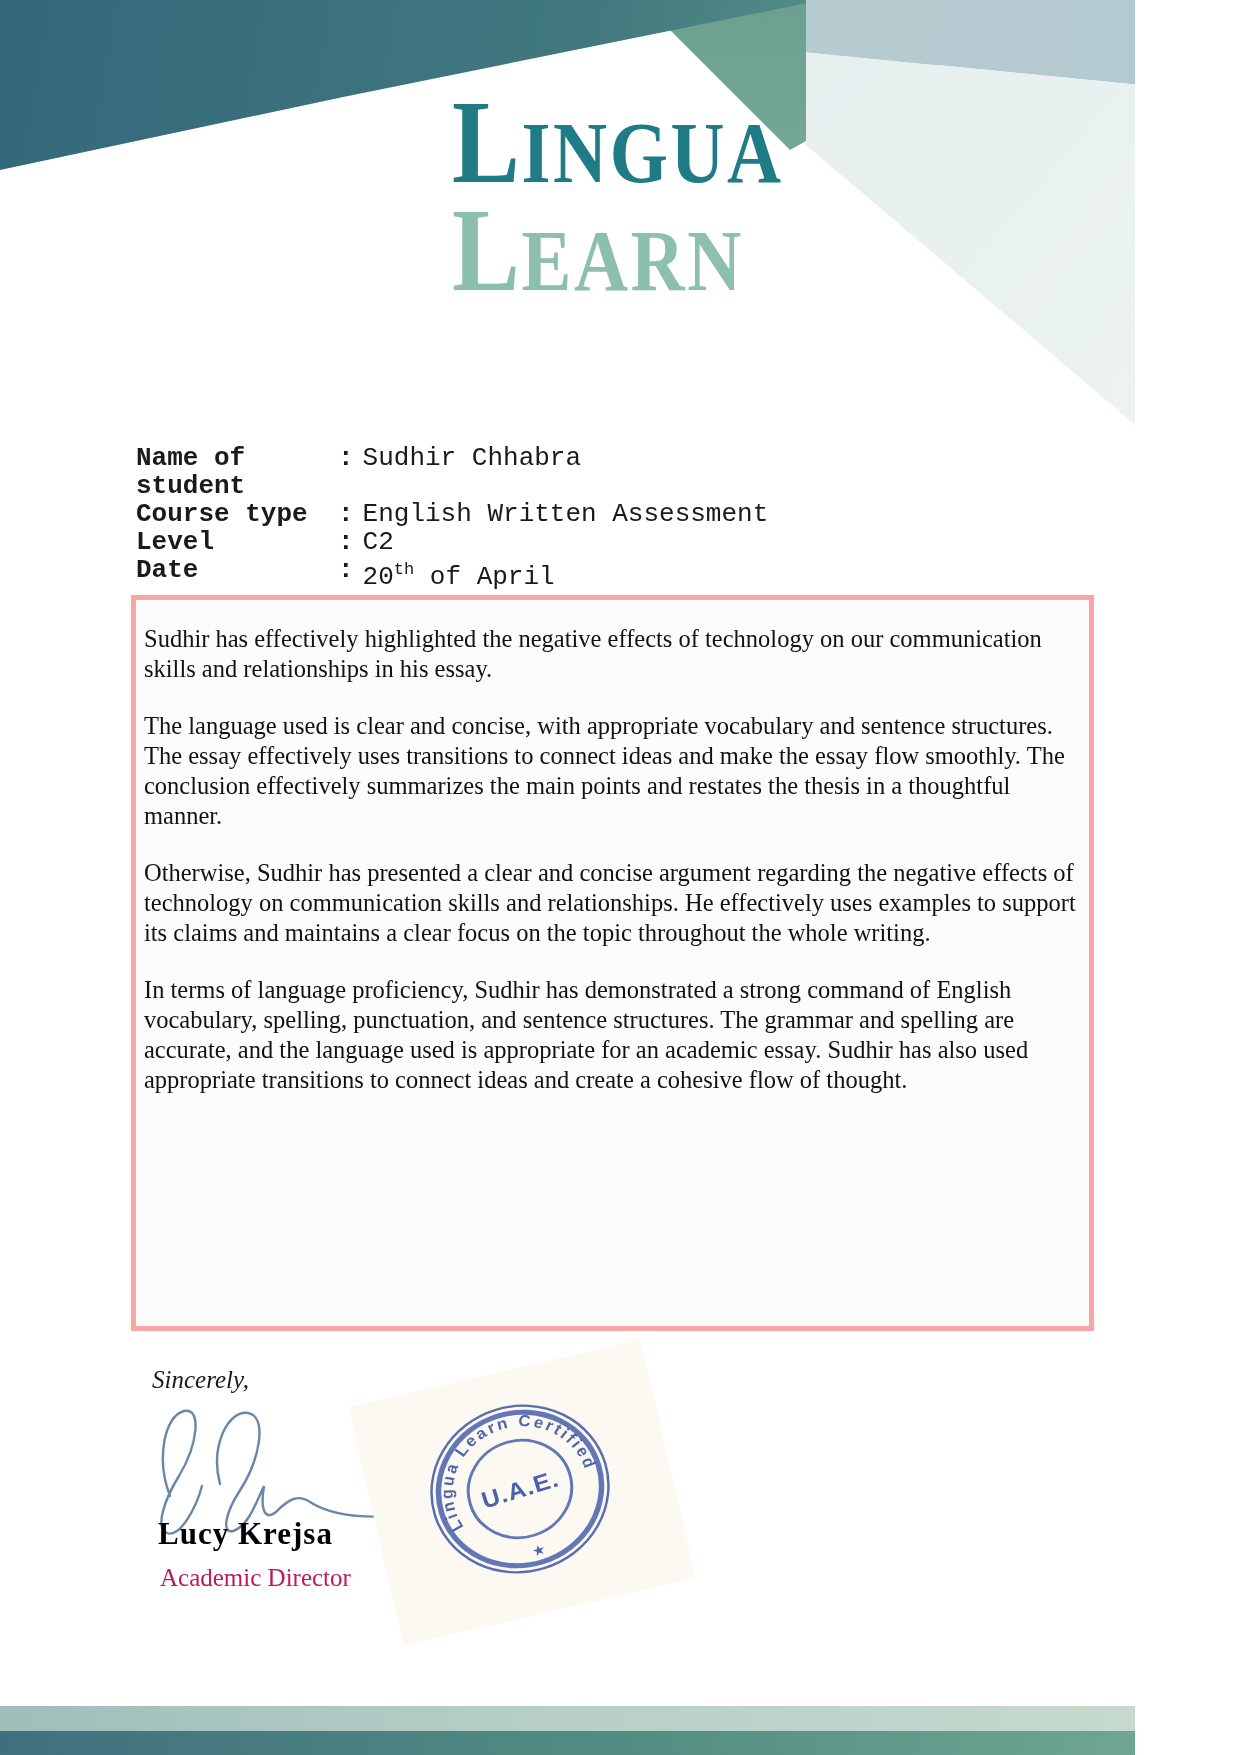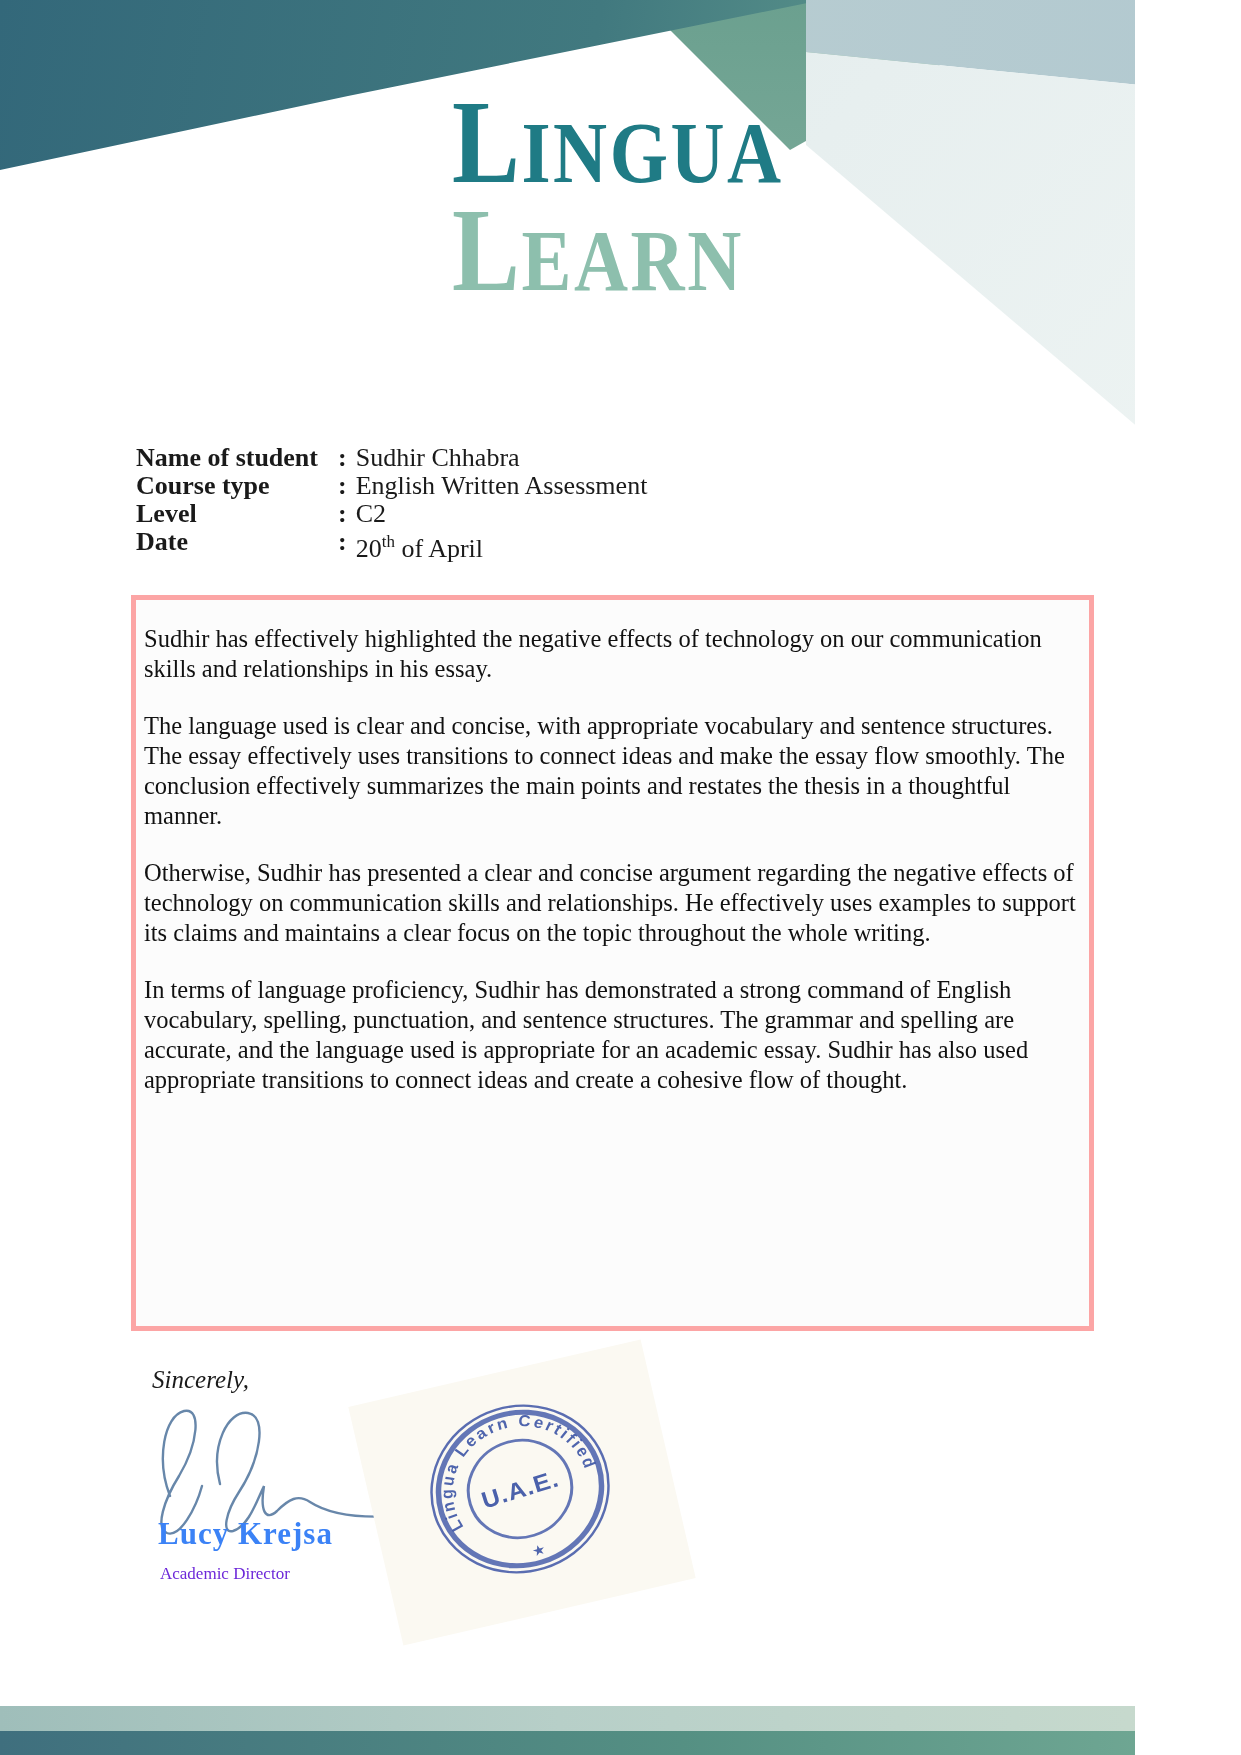--- a/index.html
+++ b/index.html
@@ -38,40 +38,40 @@
   .logo .row2{margin-top:14px;}
   .logo .lg{font-size:118px;letter-spacing:2px;}
   .logo .sm{font-size:87px;letter-spacing:3px;}
   .c-dark{color:#1f7b85;}
   .c-light{color:#8dbfad;}
   
   .info{
     position:absolute;left:136px;top:444px;
     font-size:26px;line-height:28px;
   }
-  .info-row{display:flex;}
+  .info-row{display:flex;font-family:Liberation Mono, monospace;}
   .info-label{font-weight:bold;width:202px;}
   .info-colon{font-weight:bold;margin-right:9px;}
   .info sup{font-size:17px;}
   
   .assess-box{
     position:absolute;left:131px;top:595px;width:963px;height:736px;
     background:#fcfcfc;border:5px solid #fca5a5;box-sizing:border-box;
     padding:24px 12px 0 8px;
     font-size:24.5px;line-height:30px;color:#111;
   }
   .assess-box p{margin:0 0 27px 0;}
   
   .salutation{position:absolute;left:152px;top:1366px;font-size:25px;font-style:italic;}
   .signature{position:absolute;left:138px;top:1398px;}
   .signer-name{
     position:absolute;left:158px;top:1516px;
-    font-size:31px;font-weight:bold;color:#3b82f6;letter-spacing:1px;
+    font-size:31px;font-weight:bold;color:#000000;letter-spacing:1px;
   }
-  .signer-title{position:absolute;left:160px;top:1564px;font-size:17px;color:#6d28d9;}
+  .signer-title{position:absolute;left:160px;top:1564px;font-size:25px;color:#be185d;}
   
   .stamp-backdrop{
     position:absolute;left:372px;top:1370px;width:300px;height:245px;
     background:#fbf9f2;transform:rotate(-13deg);
   }
   .stamp{position:absolute;left:392px;top:1386px;}
   
   .bar{position:absolute;left:0;width:1241px;}
   .bar-light{top:1706px;height:25px;background:linear-gradient(90deg,#9fbeba 0%,#b7cfc8 45%,#c9dbce 100%);}
   .bar-dark{top:1731px;height:24px;background:linear-gradient(90deg,#3f6f7e 0%,#559083 55%,#74ab96 100%);}

